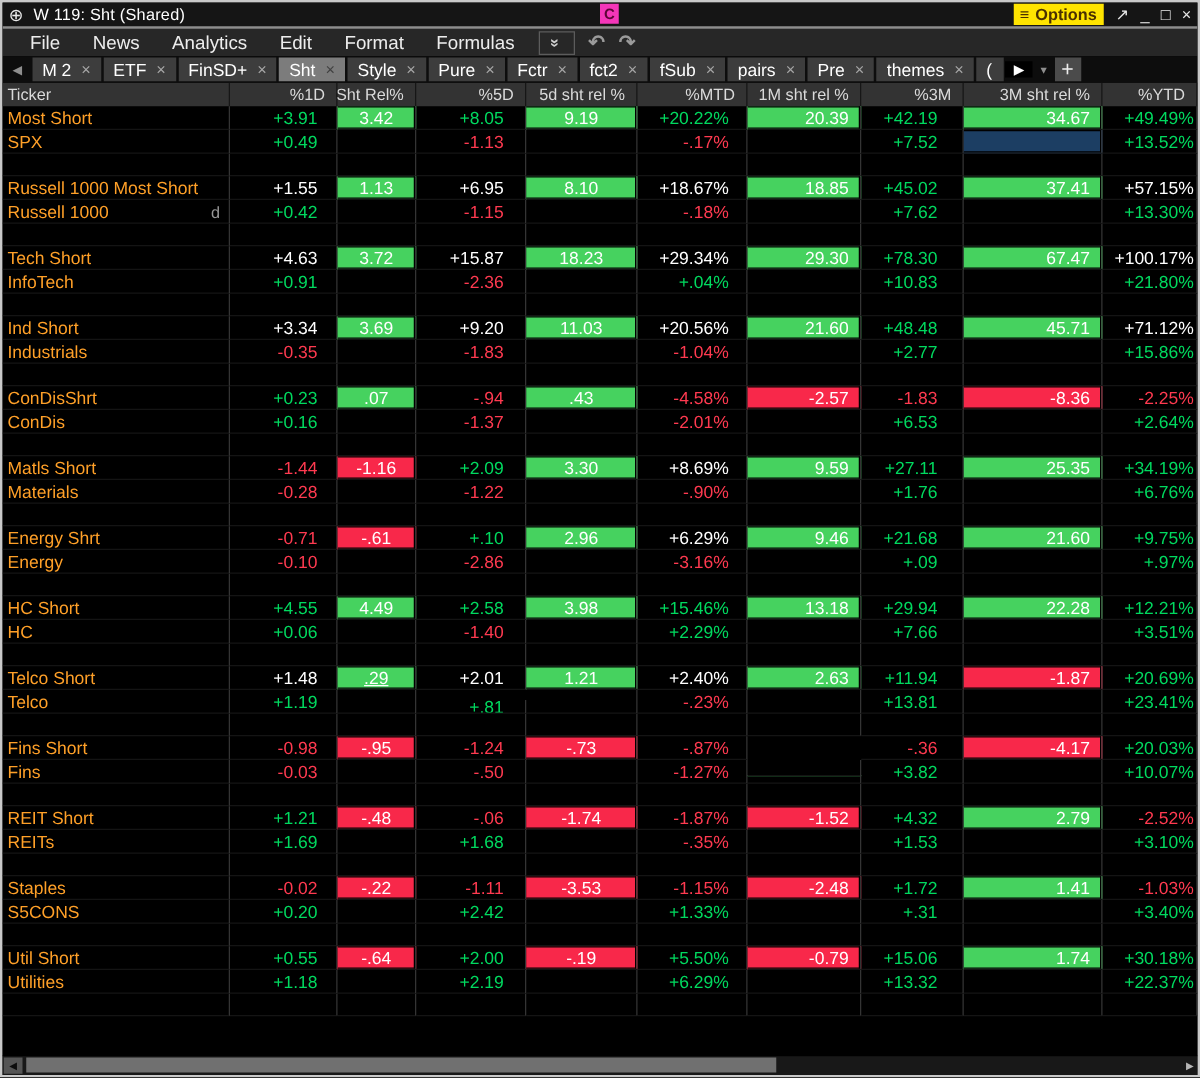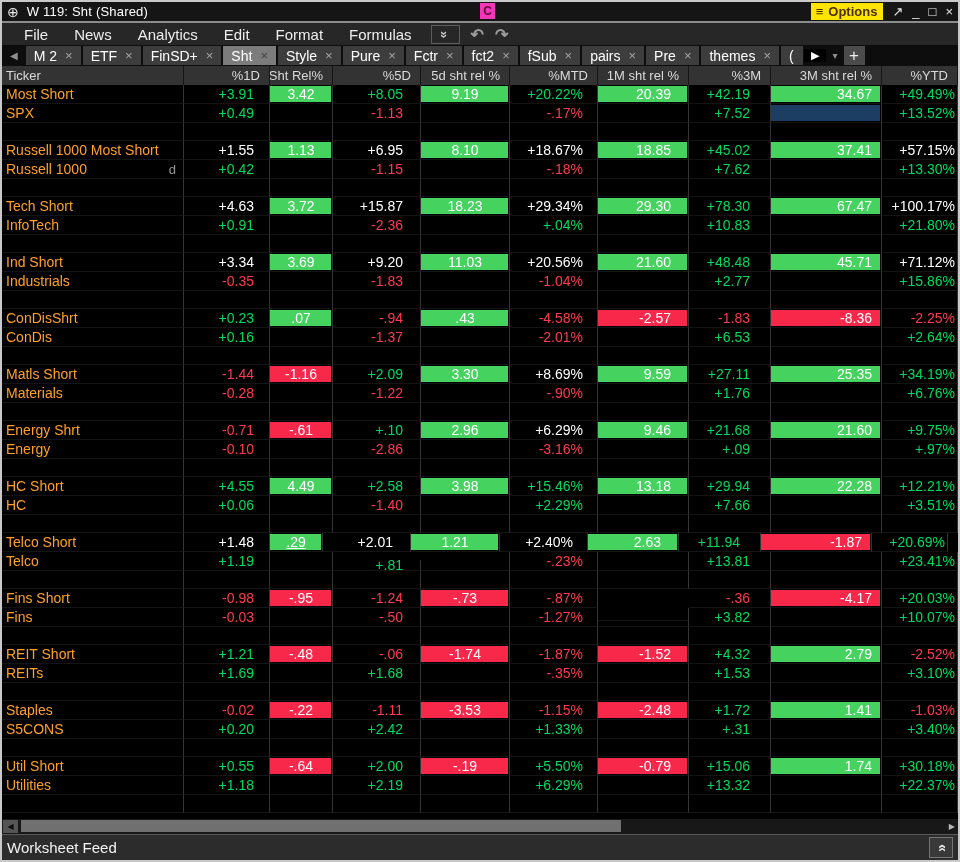--- a/index.html
+++ b/index.html
@@ -52,21 +52,21 @@
   .row,.spacer{display:flex;height:19px;box-sizing:border-box;}
   .spacer{height:18px;}
   .cell{box-sizing:border-box;border-right:1px solid #343434;border-bottom:1px solid #141414;
     display:flex;align-items:center;font-size:14px;white-space:nowrap;overflow:hidden;}
   .row .cell:nth-child(1){justify-content:flex-start;padding-left:4px;color:var(--orange,#ffa028);}
   .row .cell:nth-child(2){justify-content:flex-end;padding-right:15px;}
   .row .cell:nth-child(3){justify-content:center;}
   .row .cell:nth-child(4){justify-content:flex-end;padding-right:17px;}
   .row .cell:nth-child(5){justify-content:center;}
   .row .cell:nth-child(6){justify-content:flex-end;padding-right:14px;}
-  .row .cell:nth-child(7){justify-content:flex-end;padding-right:17px;}
+  .row .cell:nth-child(7){justify-content:flex-end;padding-right:9px;}
   .row .cell:nth-child(8){justify-content:flex-end;padding-right:20px;}
   .row .cell:nth-child(9){justify-content:flex-end;padding-right:9px;}
   .row .cell:nth-child(10){justify-content:flex-end;padding-right:2px;}
   .ticker-suffix{margin-left:auto;color:#979797;padding-right:7px;font-size:13px;}
   .c-g{color:var(--green-text,#00d95f);}
   .c-r{color:var(--red-text,#ff3a50);}
   .c-w{color:var(--white-text,#fff);}
   .bg-g{background:var(--green-bg,#46d25f);color:#fff;box-shadow:inset 0 1px 0 #000,inset 0 -1px 0 #000,inset -1px 0 0 #000;}
   .bg-r{background:var(--red-bg,#f8284a);color:#fff;box-shadow:inset 0 1px 0 #000,inset 0 -1px 0 #000,inset -1px 0 0 #000;}
   .bg-b{background:var(--blue-bg,#1c3e63);box-shadow:inset 0 1px 0 #000,inset 0 -1px 0 #000,inset -1px 0 0 #000;}
@@ -493,21 +493,21 @@
           <div class="cell" style="width: 91px;"></div>
           <div class="cell" style="width: 82px;"></div>
           <div class="cell" style="width: 111px;"></div>
           <div class="cell" style="width: 76px;"></div>
         </div>
         <div class="row">
           <div class="cell" style="width: 182px;">
             <span>Telco Short</span>
           </div>
           <div class="cell c-w" style="width: 86px;">+1.48</div>
-          <div class="cell bg-g" style="width: 53px; text-decoration: underline;">.29</div>
+          <div class="cell bg-g" style="width: 63px; text-decoration: underline;">.29</div>
           <div class="cell c-w" style="width: 88px;">+2.01</div>
           <div class="cell bg-g" style="width: 89px;">1.21</div>
           <div class="cell c-w" style="width: 88px;">+2.40%</div>
           <div class="cell bg-g" style="width: 91px;">2.63</div>
           <div class="cell c-g" style="width: 82px;">+11.94</div>
           <div class="cell bg-r" style="width: 111px;">-1.87</div>
           <div class="cell c-g" style="width: 76px;">+20.69%</div>
         </div>
         <div class="row">
           <div class="cell" style="width: 182px;">
@@ -697,20 +697,14 @@
         </div>
       </div>
   </div>
 
   <div class="hscroll">
     <span class="hs-btn">◀</span>
     <span class="hs-thumb" id="hs-thumb" style="left: 19px; width: 600px;"></span>
     <span class="hs-right">▶</span>
   </div>
 
-  <div class="feedbar">
-    <span>Worksheet Feed</span>
-    <span class="feed-btn">
-      <span class="rotm90">»</span>
-    </span>
-  </div>
 
 </div>
 
 </body></html>

